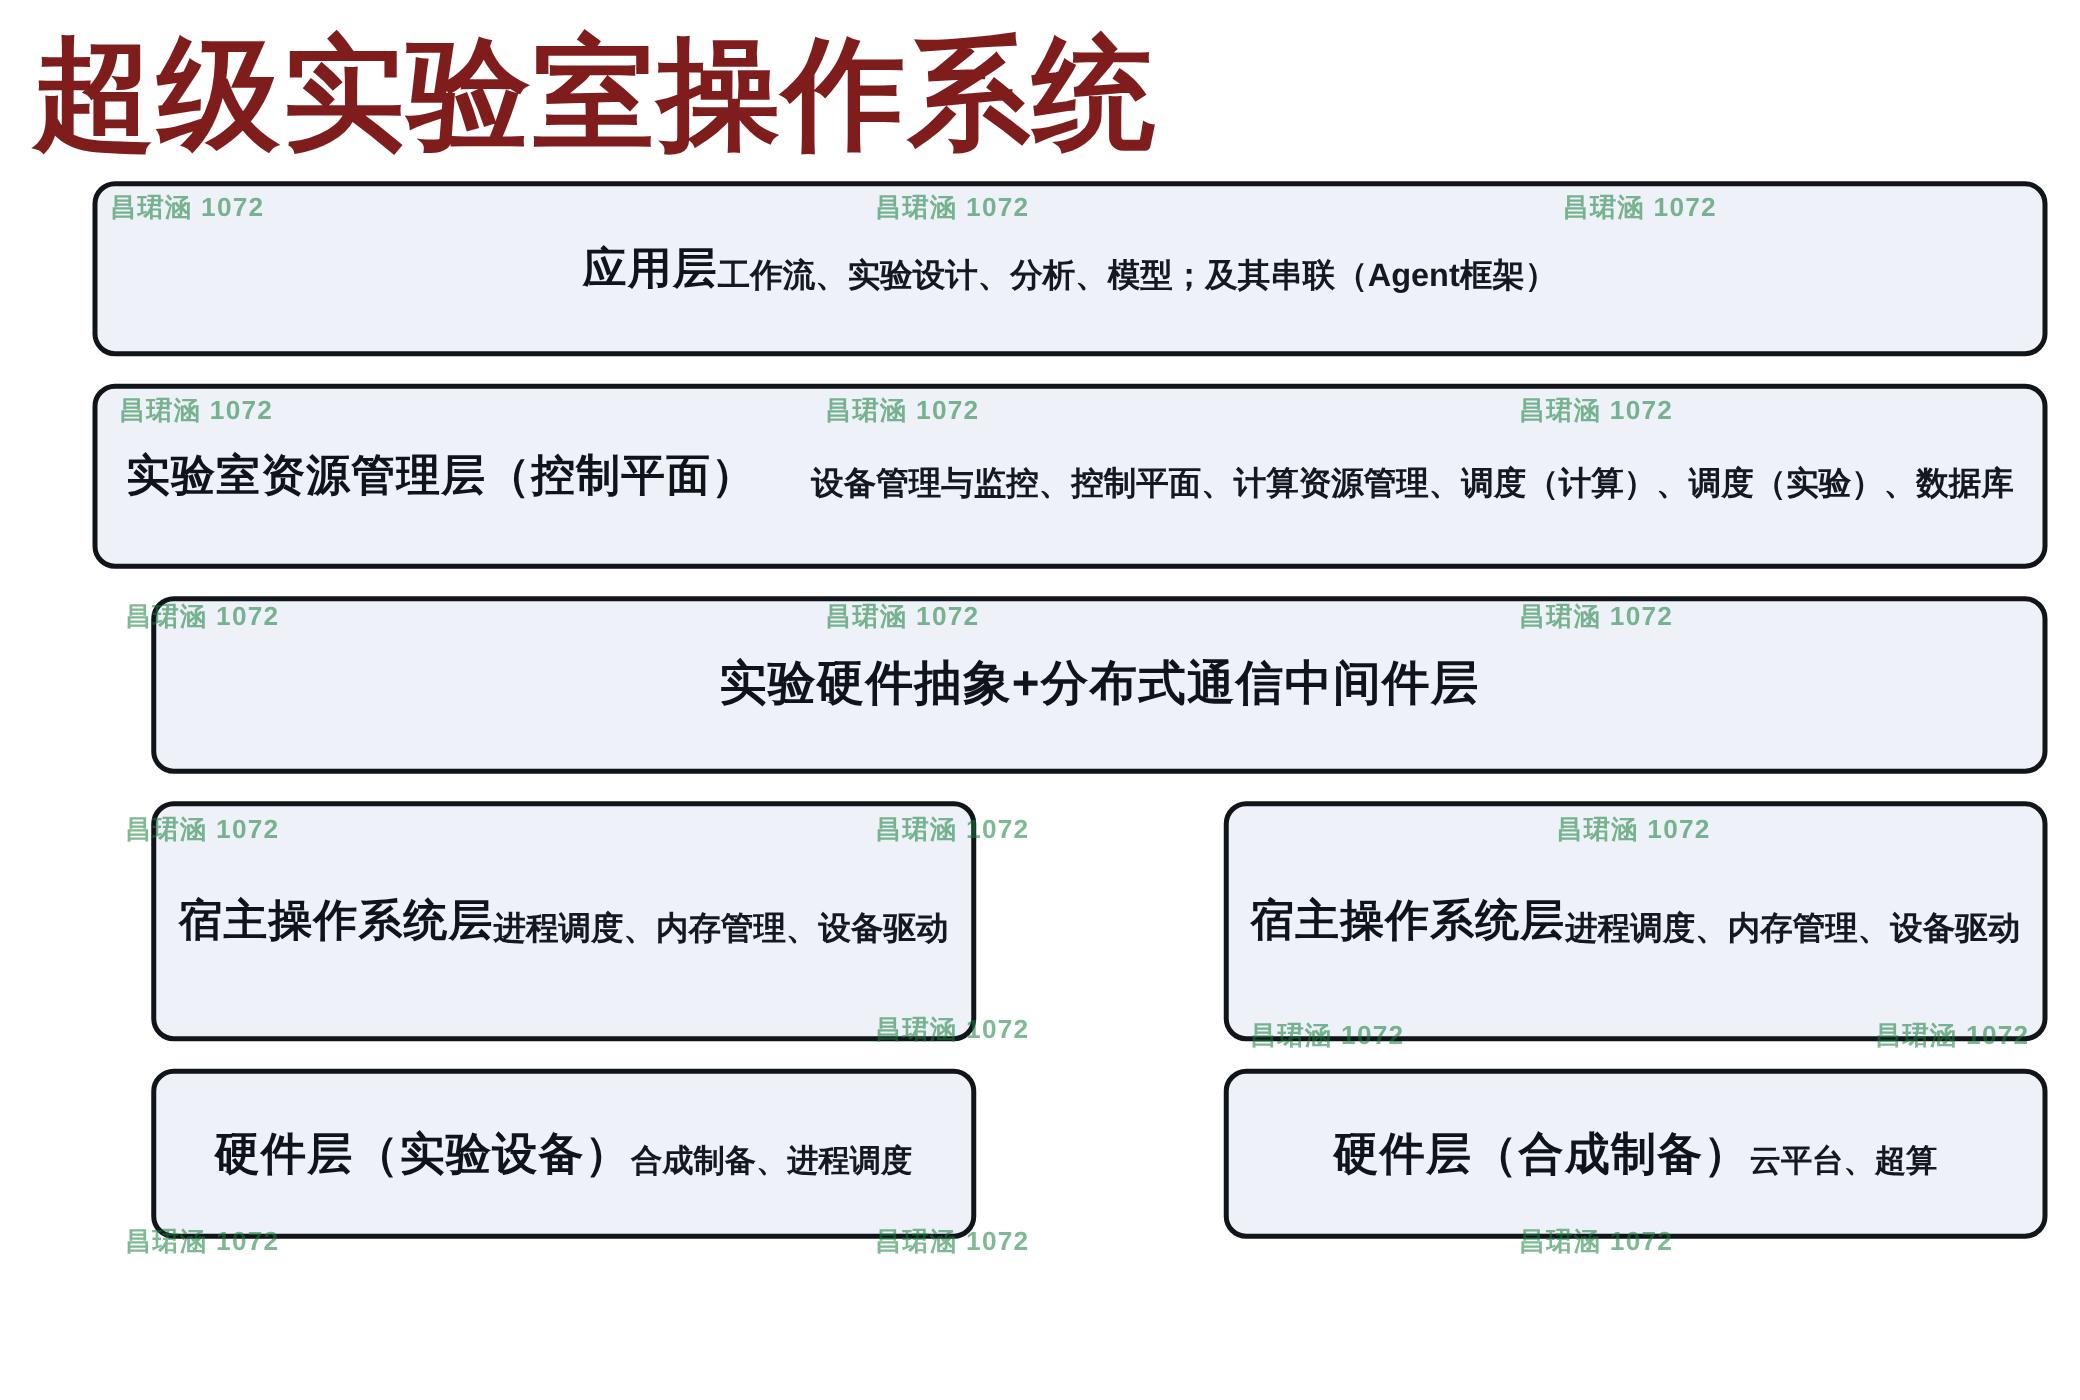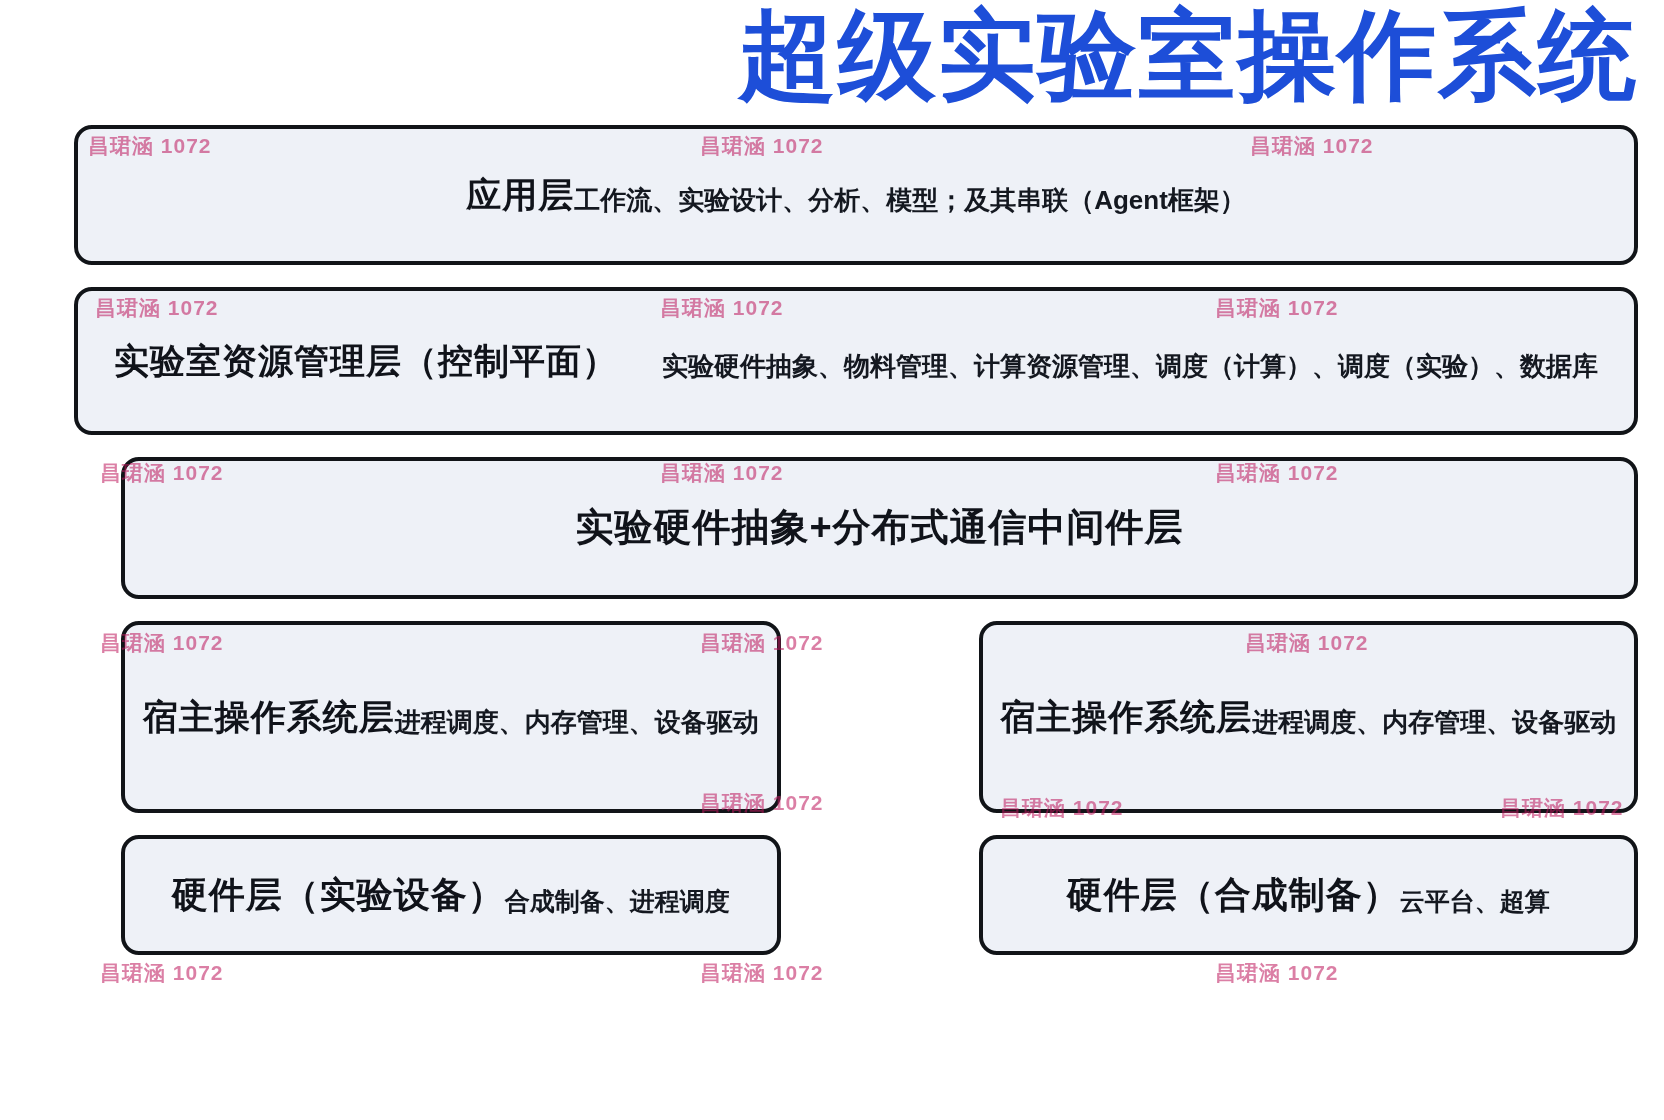--- a/index.html
+++ b/index.html
@@ -19,27 +19,27 @@
   .page {
     position: relative;
     width: 1664px;
     height: 1120px;
     box-sizing: border-box;
     padding: 0 26px;
   }
 
   
   .title {
-    text-align: right;
+    text-align: left;
     font-size: 98px;
     line-height: 1.05;
     font-weight: 700;
     letter-spacing: 2px;
-    margin: 4px 0 18px 0;
-    color: #1d4ed8;
+    margin: 24px 0 18px 0;
+    color: #7f1d1d;
     position: relative;
     z-index: 3;
   }
 
   
   .box {
     background: #eef1f7;
     border: 4px solid #111418;
     border-radius: 18px;
     box-sizing: border-box;
@@ -85,31 +85,31 @@
     gap: 150px;
     margin-bottom: 22px;
     padding-left: 47px;
   }
   .row-split > .box {
     flex: 1 1 0;
   }
 
   .layer-hw-abs { height: 142px; }
   .layer-host   { height: 192px; }
-  .layer-hard   { height: 120px; }
+  .layer-hard   { height: 136px; }
 
   .layer-hw-abs .head { font-size: 38px; }
   .layer-hard  .head { font-size: 36px; }
   .layer-hard  .sub  { font-size: 25px; }
 
   
   .wm {
     position: absolute;
     font-size: 21px;
-    color: #be185d;
+    color: #15803d;
     opacity: .55;
     font-weight: 700;
     letter-spacing: 1px;
     white-space: nowrap;
     z-index: 6;
     pointer-events: none;
     font-family: "Liberation Sans", sans-serif;
   }
 </style>
 </head>
@@ -140,21 +140,21 @@
 
   <h1 class="title">超级实验室操作系统</h1>
 
   <div class="box row-full layer-app">
     <div class="head">应用层</div>
     <div class="sub">工作流、实验设计、分析、模型；及其串联（Agent框架）</div>
   </div>
 
   <div class="box row-full layer-res">
     <div class="head">实验室资源管理层（控制平面）</div>
-    <div class="sub">实验硬件抽象、物料管理、计算资源管理、调度（计算）、调度（实验）、数据库</div>
+    <div class="sub">设备管理与监控、控制平面、计算资源管理、调度（计算）、调度（实验）、数据库</div>
   </div>
 
   <div class="row-split">
     <div class="box layer-hw-abs">
       <div class="head">实验硬件抽象+分布式通信中间件层</div>
     </div>
   </div>
 
   <div class="row-split">
     <div class="box layer-host">

